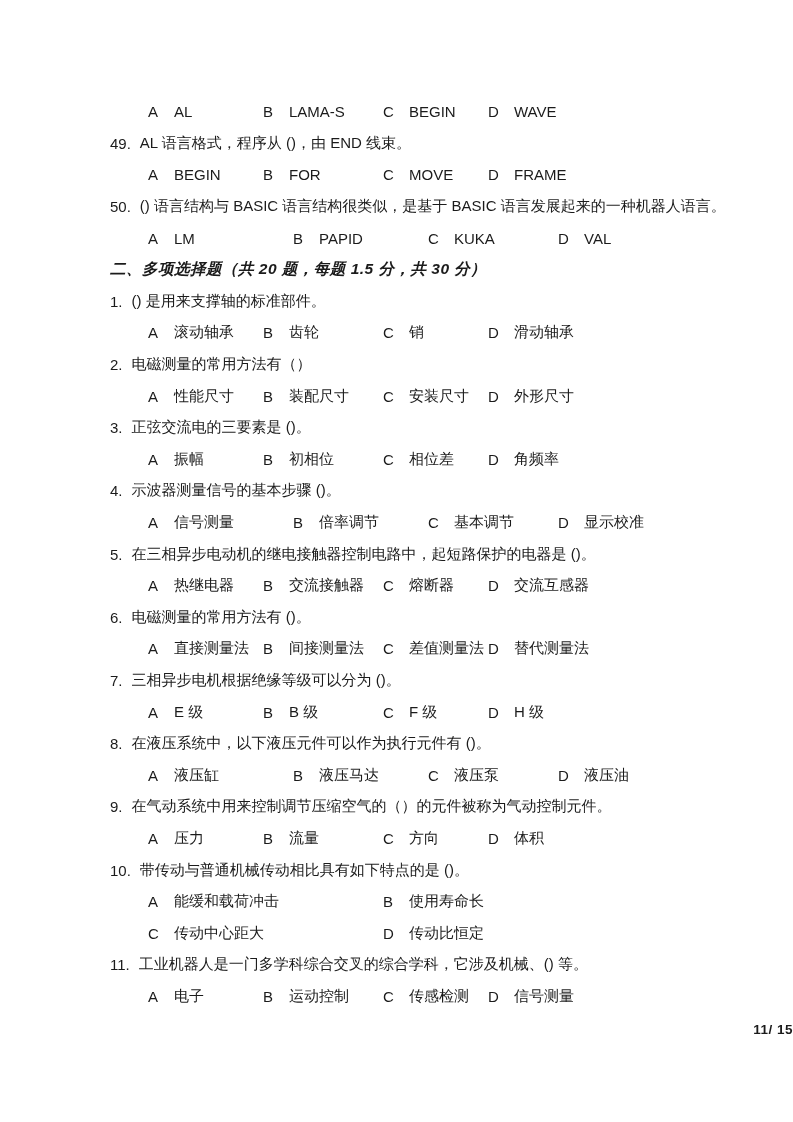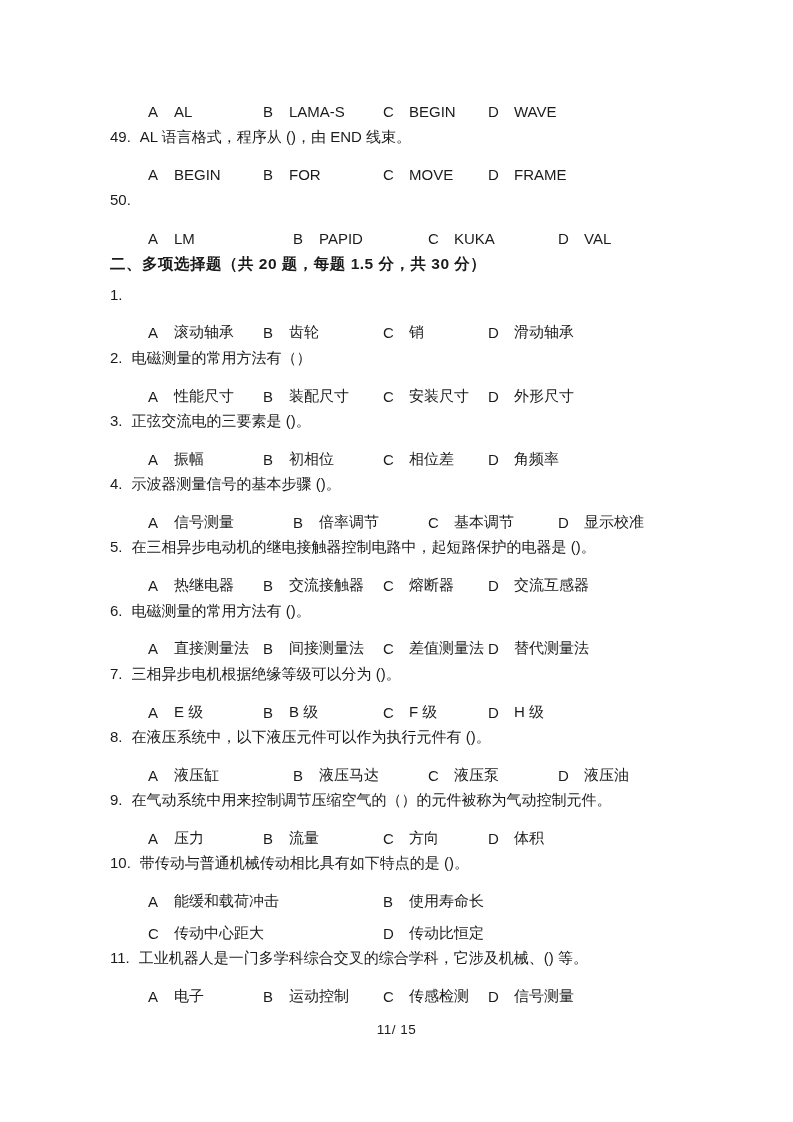--- a/index.html
+++ b/index.html
@@ -18,27 +18,29 @@
   }
   .content {
     position: absolute;
     top: 96px;
     left: 110px;
     right: 55px;
   }
   .line {
     height: 31.6px;
     display: flex;
+    align-items: center;
     font-size: 15px;
     white-space: nowrap;
   }
   .line.heading {
     font-weight: bold;
     font-size: 15.5px;
     letter-spacing: 0.5px;
+    font-style: italic;
   }
   .q-num {
     margin-right: 9px;
   }
   .line.options {
     display: grid;
     align-items: center;
     padding-left: 38px;
   }
   .line.options.normal { grid-template-columns: 115px 120px 105px auto; }
@@ -50,22 +52,22 @@
   }
   .opt-letter {
     flex: 0 0 26px;
     width: 26px;
   }
   .page-num {
     position: absolute;
     top: 1022px;
     left: 0;
     width: 100%;
-    text-align: center;
-    font-weight: normal;
+    text-align: right;
+    font-weight: bold;
     font-size: 13.5px;
     letter-spacing: 0.5px;
   }
 </style>
 </head>
 <body>
 
 <div class="page">
   <div class="content" id="content">
       <div class="line options normal">
@@ -103,20 +105,21 @@
           <span class="opt-letter">C</span>
           <span class="opt-text">MOVE</span>
         </span>
         <span class="opt">
           <span class="opt-letter">D</span>
           <span class="opt-text">FRAME</span>
         </span>
       </div>
       <div class="line question">
         <span class="q-num">50.</span>
+        <span class="q-text">() 语言结构与 BASIC 语言结构很类似，是基于 BASIC 语言发展起来的一种机器人语言。</span>
       </div>
       <div class="line options wide">
         <span class="opt">
           <span class="opt-letter">A</span>
           <span class="opt-text">LM</span>
         </span>
         <span class="opt">
           <span class="opt-letter">B</span>
           <span class="opt-text">PAPID</span>
         </span>
@@ -125,20 +128,21 @@
           <span class="opt-text">KUKA</span>
         </span>
         <span class="opt">
           <span class="opt-letter">D</span>
           <span class="opt-text">VAL</span>
         </span>
       </div>
       <div class="line heading">二、多项选择题（共 20 题，每题 1.5 分，共 30 分）</div>
       <div class="line question">
         <span class="q-num">1.</span>
+        <span class="q-text">() 是用来支撑轴的标准部件。</span>
       </div>
       <div class="line options normal">
         <span class="opt">
           <span class="opt-letter">A</span>
           <span class="opt-text">滚动轴承</span>
         </span>
         <span class="opt">
           <span class="opt-letter">B</span>
           <span class="opt-text">齿轮</span>
         </span>

